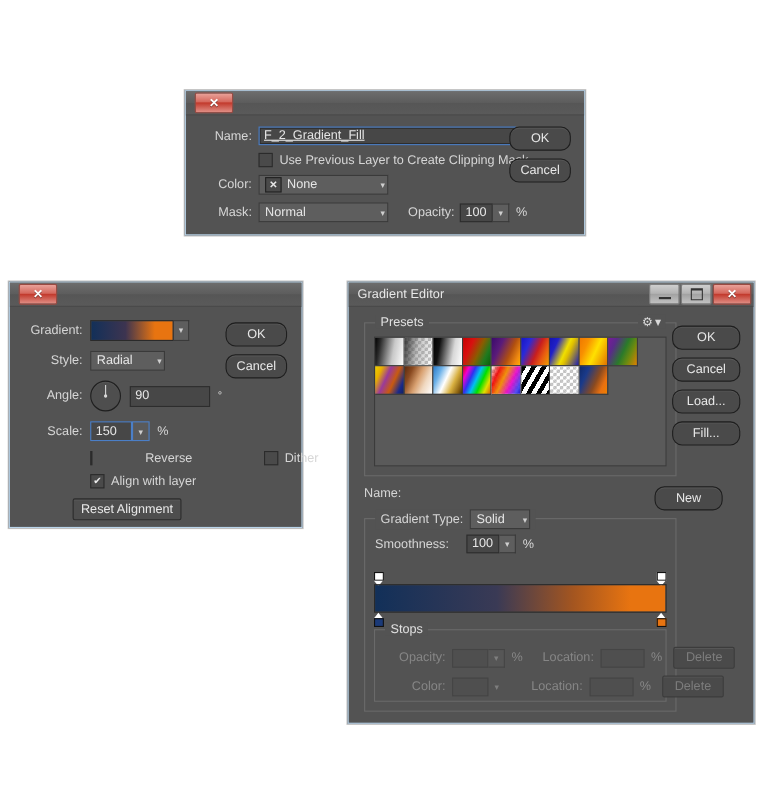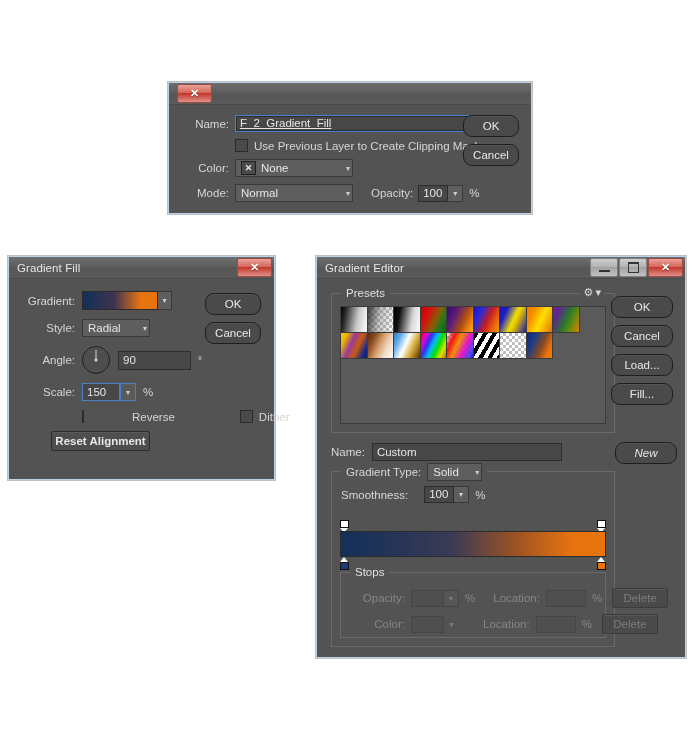--- a/index.html
+++ b/index.html
@@ -138,21 +138,21 @@
   #gf-scale-caret{
     width:16px;height:18px;background:#5a5a5a;border:1px solid #4b7fc7;border-left:1px solid #4b7fc7;
     display:flex;align-items:center;justify-content:center;font-size:8px;color:#cfcfcf;box-sizing:border-box;
   }
   #gf-scale-pct{margin-left:7px;}
   #gf-check-row{padding-left:63px;margin-bottom:8px;gap:42px;}
   #gf-check-row .cb{margin-right:6px;}
   #gf-dither-wrap{margin-left:23px;}
   #gf-align-row{padding-left:63px;margin-bottom:9px;}
   #gf-align-row .cb{margin-right:6px;}
-  #gf-reset{margin-left:32px;width:97px;font-weight:bold;}
+  #gf-reset{margin-left:47px;width:97px;}
   #gf-ok{position:absolute;right:13px;top:14px;width:54px;}
   #gf-cancel{position:absolute;right:13px;top:43px;width:54px;}
 
   
   #gradedit{left:316px;top:256px;width:368px;height:400px;}
   #gradedit .body{padding:10px 10px 10px 12px;height:calc(100% - 22px);box-sizing:border-box;position:relative;}
   .group{
     border:1px solid #6a6a6a;position:relative;box-sizing:border-box;
   }
   .group > .legend{
@@ -211,21 +211,21 @@
   .dim{color:#868686;}
   .dim-input{background:#4f4f4f;border:1px solid #454545;height:17px;box-sizing:border-box;}
   .dim-caret{
     width:15px;height:17px;background:#565656;border:1px solid #454545;border-left:none;
     display:flex;align-items:center;justify-content:center;font-size:8px;color:#7e7e7e;box-sizing:border-box;
   }
   #ge-ok{position:absolute;right:12px;top:17px;width:60px;}
   #ge-cancel{position:absolute;right:12px;top:46px;width:60px;}
   #ge-load{position:absolute;right:12px;top:75px;width:60px;}
   #ge-save{position:absolute;right:12px;top:104px;width:60px;}
-  #ge-new{position:absolute;right:8px;top:163px;width:60px;font-style:italic;}
+  #ge-new{position:absolute;right:28px;top:163px;width:60px;}
 </style>
 </head>
 <body>
 
 <div class="win" id="newlayer">
   <div class="titlebar">
     <div class="tb-btns">
       <div class="tb-close">✕</div>
     </div>
   </div>
@@ -244,39 +244,38 @@
     <div class="row" id="nl-color-row">
       <span class="lbl" id="nl-color-lbl">Color:</span>
       <div class="select" id="nl-color-select">
         <span class="x-swatch">✕</span>
         <span>None</span>
         <span class="caret">▾</span>
       </div>
     </div>
 
     <div class="row" id="nl-mode-row">
-      <span class="lbl" id="nl-mode-lbl">Mode:</span>
+      <span class="lbl" id="nl-mode-lbl">Mask:</span>
       <div class="select" id="nl-mode-select">
         <span>Normal</span>
         <span class="caret">▾</span>
       </div>
       <span class="lbl" id="nl-opacity-lbl">Opacity:</span>
       <div class="input" id="nl-opacity-input">100</div>
       <div id="nl-opacity-caret">▾</div>
       <span class="lbl" id="nl-pct">%</span>
     </div>
 
     <div class="btn" id="nl-ok">OK</div>
     <div class="btn" id="nl-cancel">Cancel</div>
   </div>
 </div>
 
 <div class="win" id="gradfill">
   <div class="titlebar">
-    <span class="title-text">Gradient Fill</span>
     <div class="tb-btns">
       <div class="tb-close">✕</div>
     </div>
   </div>
   <div class="body">
 
     <div class="row gf-row">
       <span class="lbl gf-lbl" id="gf-grad-lbl">Gradient:</span>
       <div id="gf-grad-swatch" style="background: linear-gradient(to right, rgb(18, 48, 89) 0%, rgb(61, 52, 80) 42%, rgb(232, 116, 16) 78%, rgb(232, 116, 16) 100%);"></div>
       <div id="gf-grad-caret">▾</div>
@@ -309,20 +308,24 @@
 
     <div class="row" id="gf-check-row">
       <span class="cb"></span>
       <span class="lbl">Reverse</span>
       <span class="row" id="gf-dither-wrap">
         <span class="cb"></span>
         <span class="lbl">Dither</span>
       </span>
     </div>
 
+    <div class="row" id="gf-align-row">
+      <span class="cb checked"></span>
+      <span class="lbl">Align with layer</span>
+    </div>
 
     <div class="btn rect" id="gf-reset">Reset Alignment</div>
 
     <div class="btn" id="gf-ok">OK</div>
     <div class="btn" id="gf-cancel">Cancel</div>
   </div>
 </div>
 
 <div class="win" id="gradedit">
   <div class="titlebar">
@@ -371,21 +374,20 @@
             <div class="swatch checker">
               <div style="width: 100%; height: 100%; background: linear-gradient(100deg, rgba(255, 255, 255, 0) 0%, rgba(255, 255, 255, 0) 100%);"></div>
             </div>
             <div class="swatch" style="background: linear-gradient(115deg, rgb(16, 42, 106) 0%, rgb(26, 58, 138) 25%, rgb(138, 74, 32) 58%, rgb(232, 112, 16) 80%, rgb(240, 128, 0) 100%);"></div>
           </div>
       </div>
     </div>
 
     <div id="ge-name-row">
       <span class="lbl" id="ge-name-lbl">Name:</span>
-      <div class="input" id="ge-name-input">Custom</div>
     </div>
 
     <div class="group" id="ge-type-group">
       <div id="ge-type-legend">
         <span class="lbl">Gradient Type:</span>
         <div class="select" id="ge-type-select">
           <span>Solid</span>
           <span class="caret">▾</span>
         </div>
       </div>

